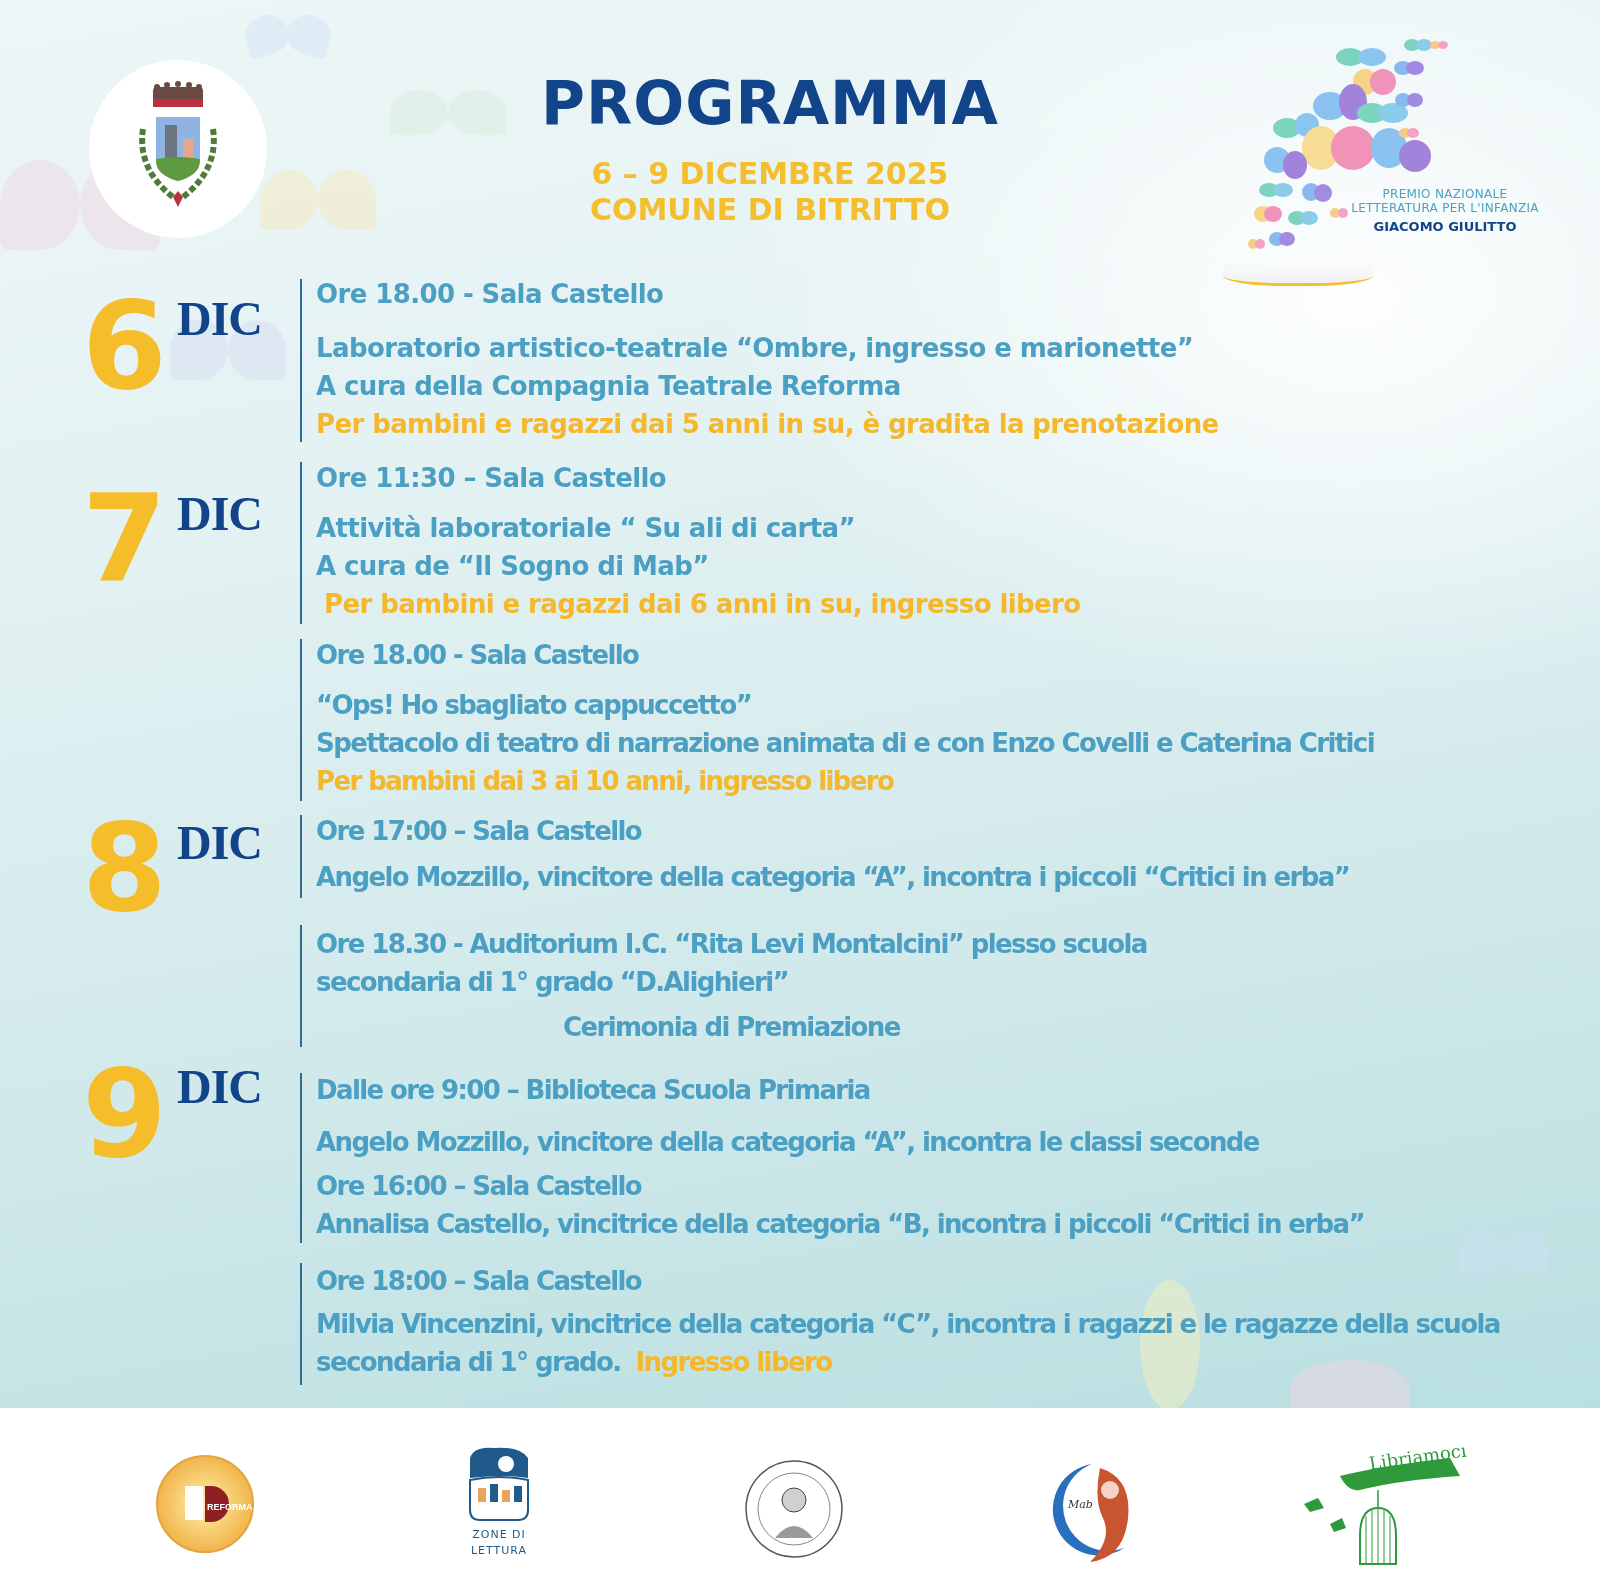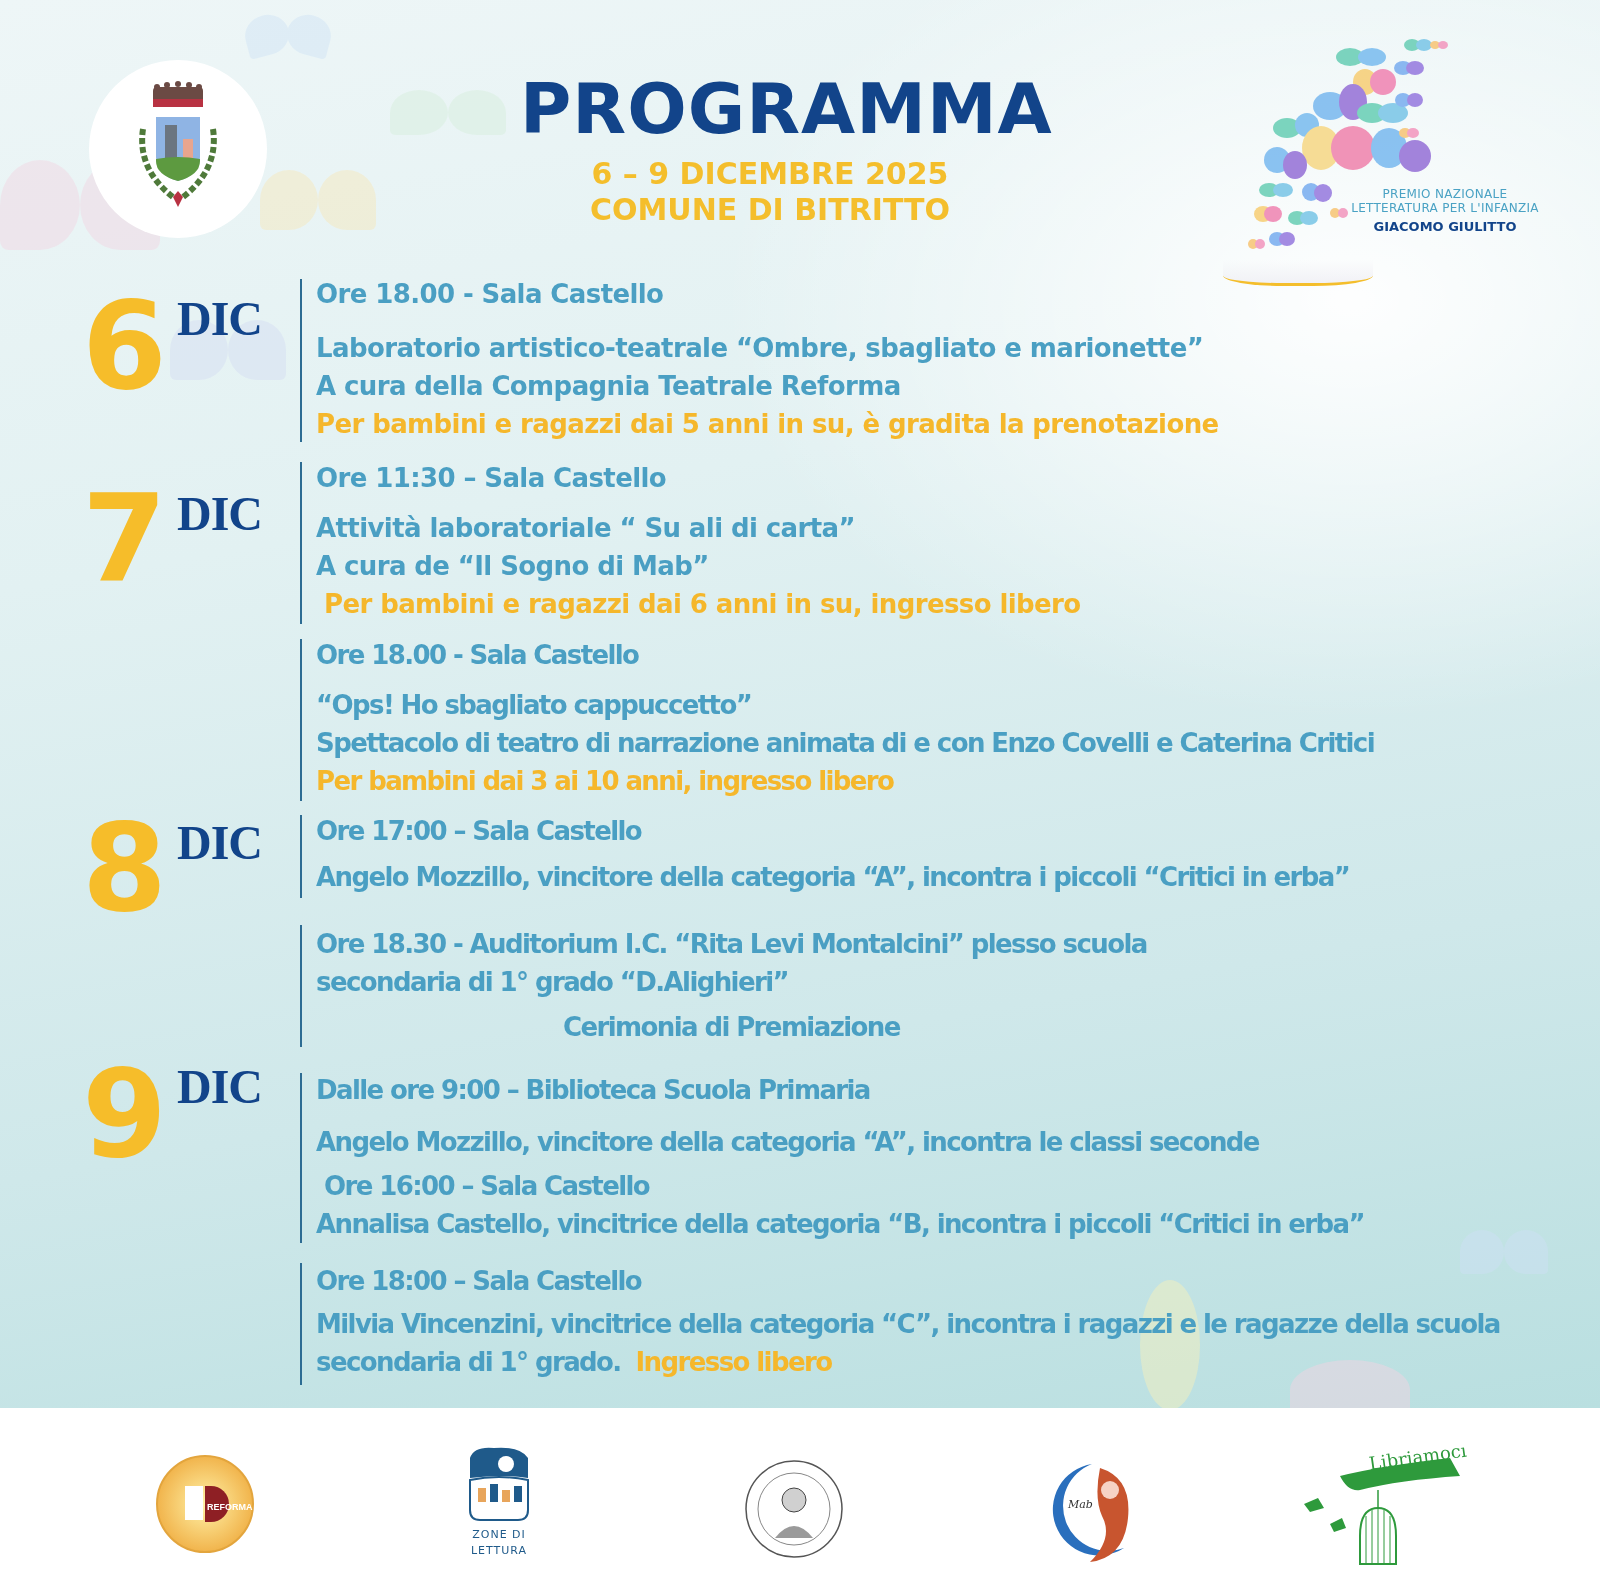--- a/index.html
+++ b/index.html
@@ -20,21 +20,21 @@
 
   .crest {
     position: absolute; left: 89px; top: 60px; width: 178px; height: 178px;
     border-radius: 50%; background: #ffffff;
     display: flex; align-items: center; justify-content: center;
   }
 
   .title {
     position: absolute; left: 520px; top: 68px; width: 500px; text-align: center;
     font-family: "DejaVu Sans", sans-serif; font-weight: bold;
-    font-size: 70px; letter-spacing: 1px; color: #12448a;
+    font-size: 60px; letter-spacing: 1px; color: #12448a;
   }
   .subtitle {
     position: absolute; left: 520px; top: 156px; width: 500px; text-align: center;
     font-family: "DejaVu Sans", sans-serif; font-weight: bold;
     font-size: 30px; line-height: 36px; color: #f4be2c;
   }
 
   .award {
     position: absolute; left: 1225px; top: 30px; width: 300px; height: 270px;
   }
@@ -206,21 +206,21 @@
     <div class="day-num" style="left:0;top:0;">8</div>
     <div class="day-dic" style="left:95px;top:12px;">DIC</div>
   </div>
   <div class="day" style="left:82px;top:1053px;">
     <div class="day-num" style="left:0;top:0;">9</div>
     <div class="day-dic" style="left:95px;top:10px;">DIC</div>
   </div>
 
   <div class="event" style="top:279px;height:163px;">
     <div class="ln" style="height:50px;line-height:30px;">Ore 18.00 - Sala Castello</div>
-    <div class="ln" style="line-height:38px;">Laboratorio artistico-teatrale “Ombre, sbagliato e marionette”</div>
+    <div class="ln" style="line-height:38px;">Laboratorio artistico-teatrale “Ombre, ingresso e marionette”</div>
     <div class="ln" style="line-height:38px;">A cura della Compagnia Teatrale Reforma</div>
     <div class="ln yel" style="line-height:38px;">Per bambini e ragazzi dai 5 anni in su, è gradita la prenotazione</div>
   </div>
 
   <div class="event" style="top:462px;height:162px;">
     <div class="ln" style="height:47px;line-height:32px;">Ore 11:30 – Sala Castello</div>
     <div class="ln" style="line-height:38px;">Attività laboratoriale “ Su ali di carta”</div>
     <div class="ln" style="line-height:38px;">A cura de “Il Sogno di Mab”</div>
     <div class="ln yel" style="line-height:38px;margin-left:8px;">Per bambini e ragazzi dai 6 anni in su, ingresso libero</div>
   </div>
@@ -242,21 +242,21 @@
     <div class="ln cond" style="line-height:38px;height:46px;">secondaria di 1° grado “D.Alighieri”</div>
     <div class="ln cond" style="line-height:36px;text-align:center;">Cerimonia di Premiazione</div>
   </div>
 
   <div class="event" style="top:1073px;height:94px;">
     <div class="ln cond" style="height:50px;line-height:34px;">Dalle ore 9:00 – Biblioteca Scuola Primaria</div>
     <div class="ln cond" style="line-height:38px;">Angelo Mozzillo, vincitore della categoria “A”, incontra le classi seconde</div>
   </div>
 
   <div class="event" style="top:1167px;height:76px;">
-    <div class="ln cond" style="line-height:38px;margin-left:8px;">Ore 16:00 – Sala Castello</div>
+    <div class="ln cond" style="line-height:38px;">Ore 16:00 – Sala Castello</div>
     <div class="ln cond" style="line-height:38px;">Annalisa Castello, vincitrice della categoria “B,  incontra i piccoli “Critici in erba”</div>
   </div>
 
   <div class="event" style="top:1263px;height:122px;">
     <div class="ln cond" style="line-height:36px;height:42px;">Ore 18:00 – Sala Castello</div>
     <div class="ln cond" style="line-height:38px;">Milvia Vincenzini, vincitrice della categoria “C”, incontra i ragazzi e le ragazze della scuola</div>
     <div class="ln cond" style="line-height:38px;">
       <span>secondaria di 1° grado.</span>&nbsp;
       <span class="yel-inline">Ingresso libero</span>
     </div>

